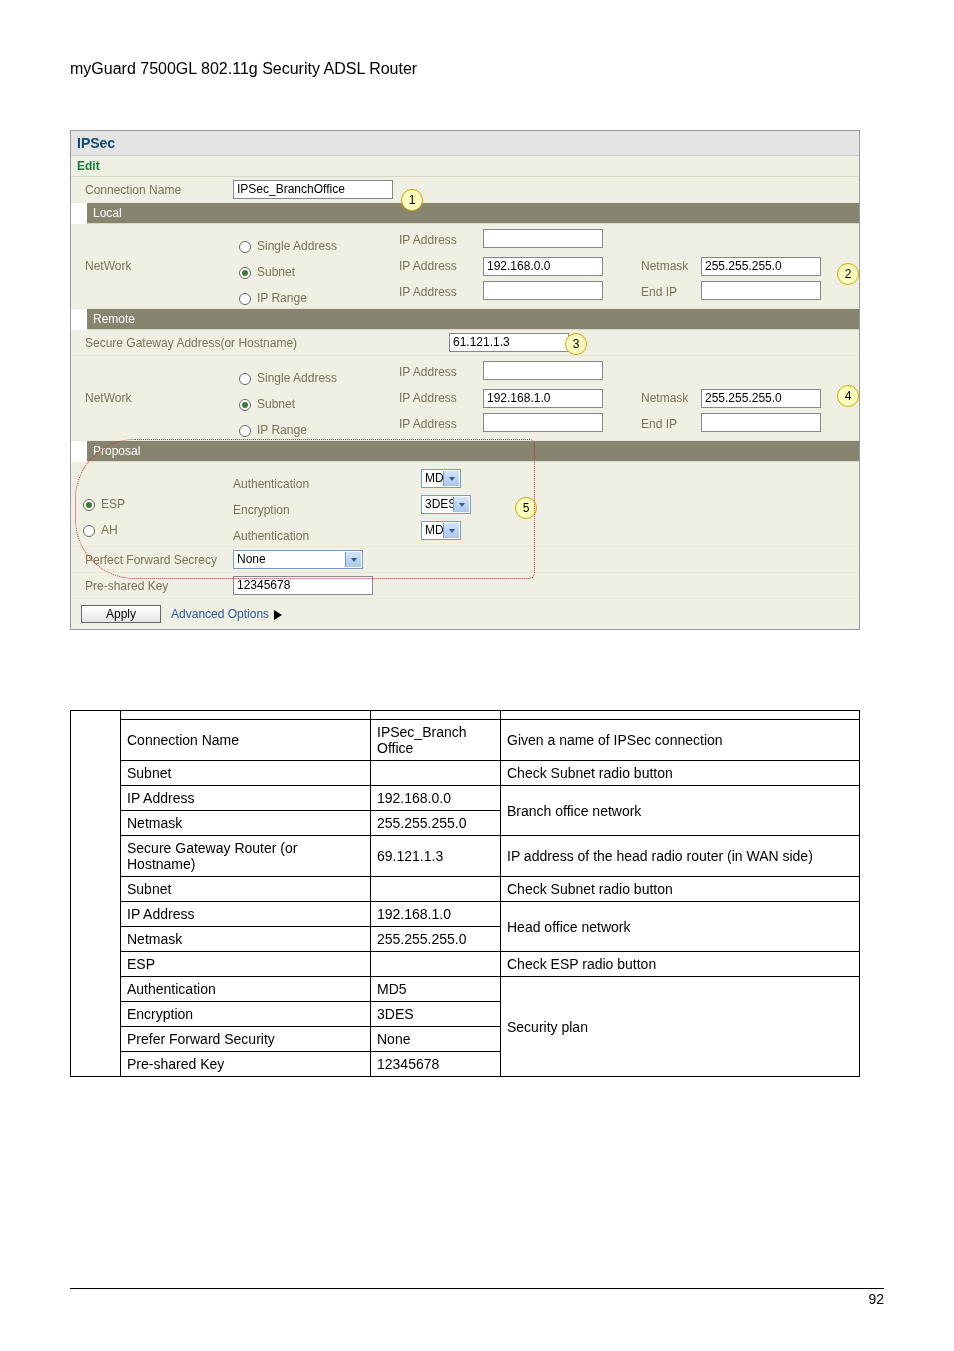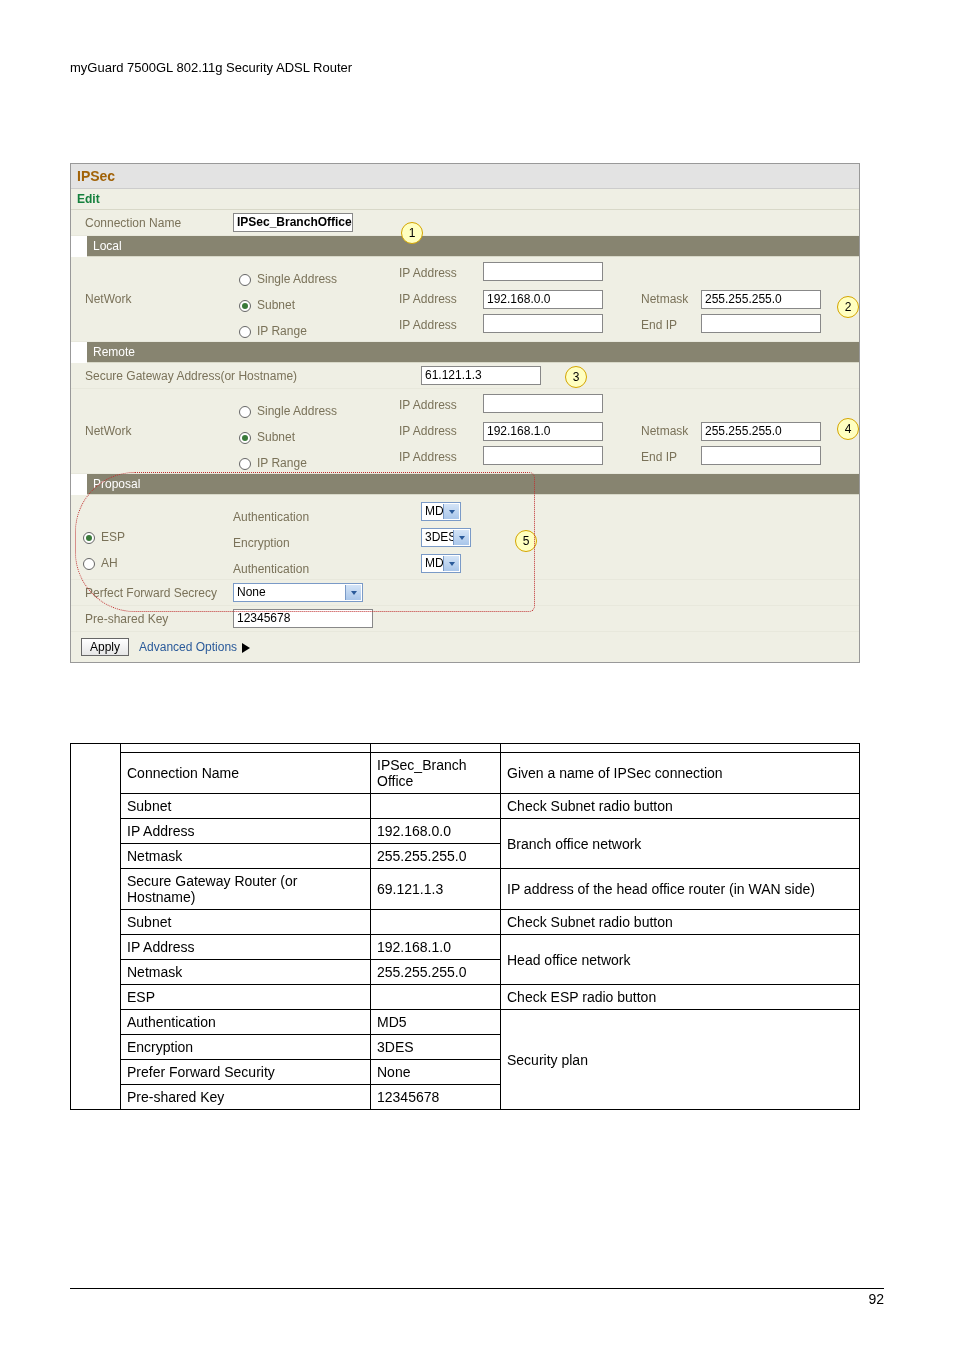--- a/index.html
+++ b/index.html
@@ -11,36 +11,36 @@
     color: #000;
     background: #fff;
     width: 954px;
   }
   .page {
     padding: 60px 70px 40px 70px;
     position: relative;
     min-height: 1351px;
   }
   .doc-title {
-    font-size: 13px;
-    margin-bottom: 88px;
+    font-size: 16px;
+    margin-bottom: 52px;
   }
   
   .panel {
     border: 1px solid #999;
     width: 790px;
     font-size: 12px;
     position: relative;
   }
   .panel-title-row {
     background: #e3e3e3;
     padding: 4px 6px;
     font-weight: bold;
     font-size: 14px;
-    color: #a16207;
+    color: #0c4a6e;
     border-bottom: 1px solid #ccc;
   }
   .panel-subtitle-row {
     background: #efefe4;
     padding: 3px 6px;
     font-weight: bold;
     color: #15803d;
     border-bottom: 1px solid #d8d8c8;
   }
   .row {
@@ -145,21 +145,21 @@
     position: absolute;
     right: 5px; top: 7px;
     border-left: 3px solid transparent;
     border-right: 3px solid transparent;
     border-top: 4px solid #2a5a9a;
     z-index: 2;
   }
   .btn {
     border: 1px solid #666;
     background: linear-gradient(#fff,#e6e6e6);
-    padding: 1px 8px;
+    padding: 1px 24px;
     font-size: 12px;
     display: inline-block;
   }
   .footer-row {
     background: #efefe4;
     padding: 6px 10px;
     display: flex;
     align-items: center;
     gap: 10px;
   }
@@ -223,21 +223,21 @@
 <div class="page">
   <div class="doc-title">myGuard 7500GL 802.11g Security ADSL Router</div>
 
   <div class="panel">
     <div class="panel-title-row">IPSec</div>
     <div class="panel-subtitle-row">Edit</div>
 
     <div class="row">
       <div class="cell-label">Connection Name</div>
       <div style="padding:3px 0;">
-        <span class="txt" style="width:120px;font-weight:bold;">IPSec_BranchOffice</span>
+        <span class="txt" style="width:160px;">IPSec_BranchOffice</span>
       </div>
     </div>
 
     <div class="section-row">Local</div>
 
     <div class="row">
       <div class="cell-label">NetWork</div>
       <div class="cell-opts stacked3">
         <div class="opt-line">
           <span class="radio"></span>
@@ -269,21 +269,21 @@
           <div class="cell-mid-label">End IP</div>
           <div class="cell-input2"><span class="txt"></span></div>
         </div>
       </div>
     </div>
 
     <div class="section-row">Remote</div>
 
     <div class="row">
       <div class="cell-label" style="width:324px;">Secure Gateway Address(or Hostname)</div>
-      <div style="padding:3px 0 3px 26px;"><span class="txt" style="width:120px;">61.121.1.3</span></div>
+      <div style="padding:3px 0 3px 26px;"><span class="txt" style="width:120px;margin-left:28px;">61.121.1.3</span></div>
     </div>
 
     <div class="row">
       <div class="cell-label">NetWork</div>
       <div class="cell-opts stacked3">
         <div class="opt-line">
           <span class="radio"></span>
           <span>Single Address</span>
         </div>
         <div class="opt-line">
@@ -402,21 +402,21 @@
       <td>192.168.0.0</td>
       <td rowspan="2">Branch office network</td>
     </tr>
     <tr>
       <td>Netmask</td>
       <td>255.255.255.0</td>
     </tr>
     <tr>
       <td>Secure Gateway Router (or Hostname)</td>
       <td>69.121.1.3</td>
-      <td>IP address of the head office router (in WAN side)</td>
+      <td>IP address of the head radio router (in WAN side)</td>
     </tr>
     <tr>
       <td>Subnet</td>
       <td></td>
       <td>Check Subnet radio button</td>
     </tr>
     <tr>
       <td>IP Address</td>
       <td>192.168.1.0</td>
       <td rowspan="2">Head office network</td>

